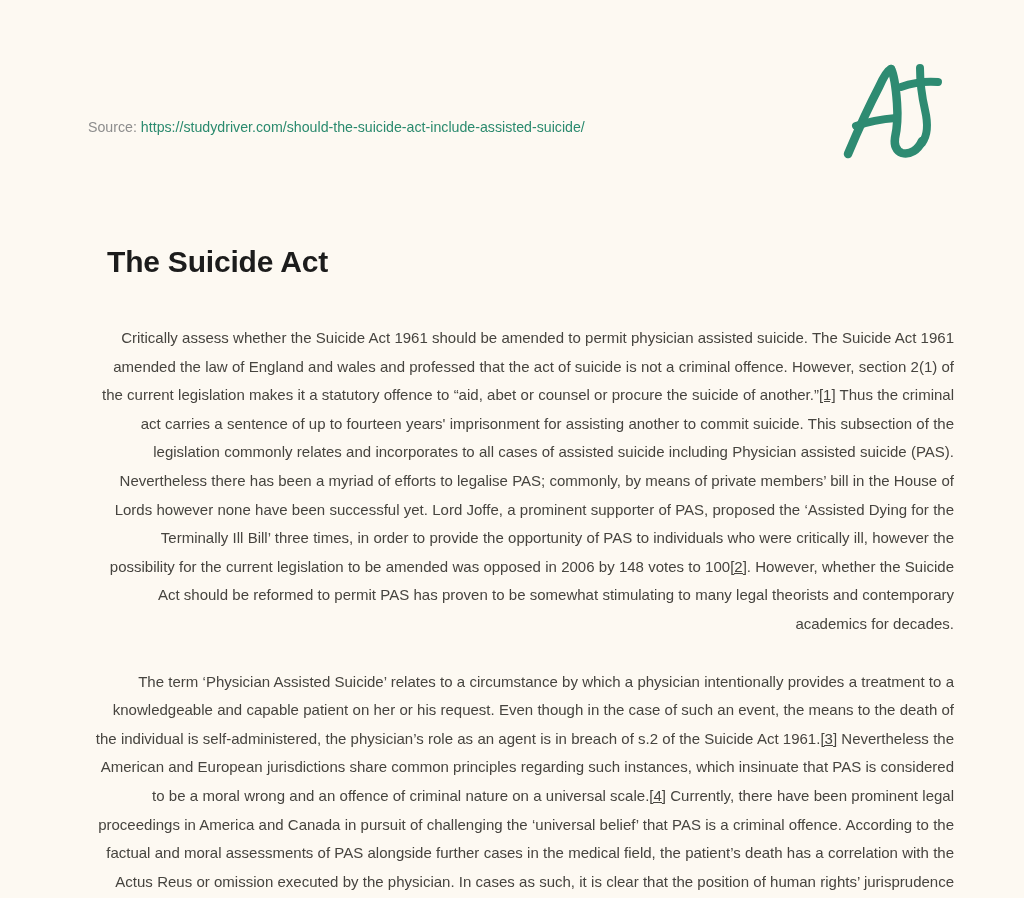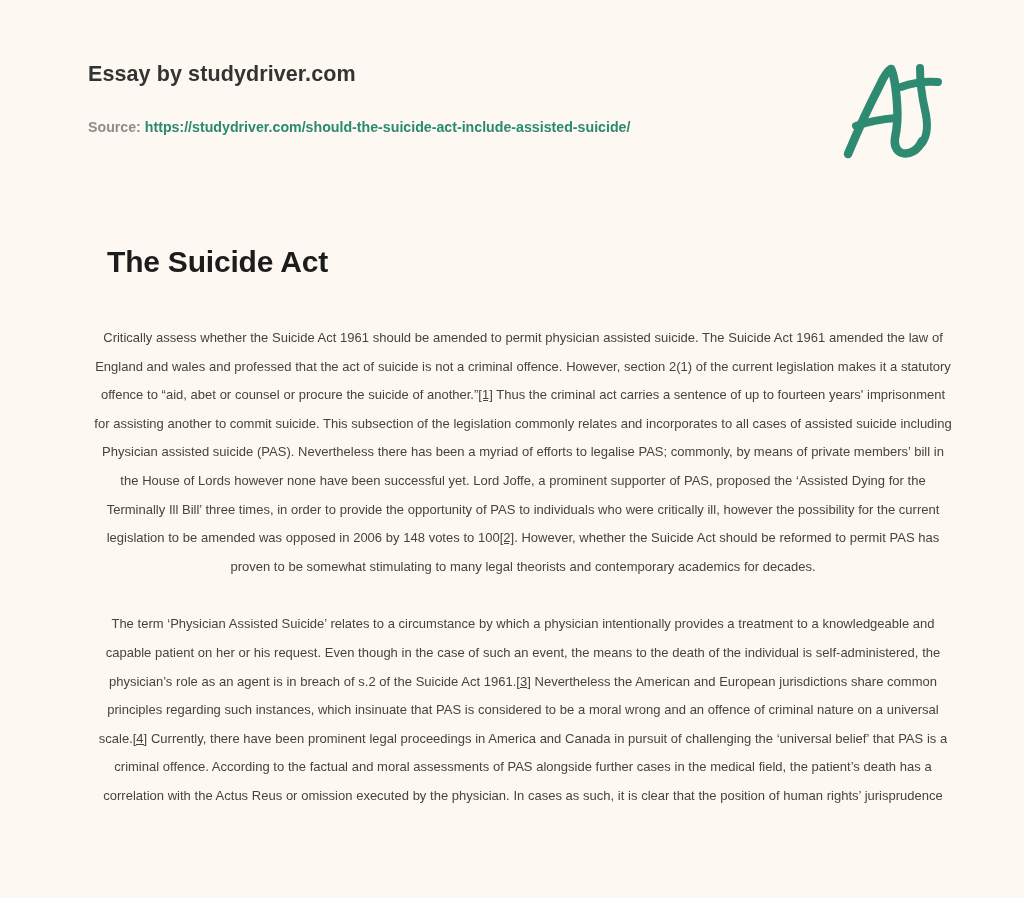--- a/index.html
+++ b/index.html
@@ -44,21 +44,20 @@
   }
 
   .source-line {
     margin: 0;
     position: absolute;
     left: 0;
     top: 56px;
     font-size: 14.2px;
     line-height: 1.4;
     white-space: nowrap;
-    font-weight: bold;
   }
   .source-label {
     color: #8d8d8d;
   }
   .source-url {
     color: #2a8a6e;
     text-decoration: none;
   }
 
   
@@ -87,43 +86,42 @@
     margin: 0 0 44px 15px;
     font-size: 30px;
     font-weight: bold;
     color: #1c1c1c;
     letter-spacing: -0.2px;
     line-height: 1.2;
   }
 
   .essay-paragraph {
     margin: 0 0 29px 0;
-    font-size: 13px;
+    font-size: 15px;
     line-height: 28.6px;
     color: #46443f;
-    text-align: center;
+    text-align: right;
     word-spacing: 0.1px;
   }
   .essay-paragraph:last-child {
     margin-bottom: 0;
   }
 
   .footnote-ref {
     text-decoration: underline;
     color: #46443f;
     cursor: pointer;
   }
 </style>
 </head>
 <body>
 
 <div class="page">
 
   <div class="doc-header">
-    <p class="byline">Essay by studydriver.com</p>
     <p class="source-line">
       <span class="source-label">Source:</span>
       <a class="source-url" href="#">https://studydriver.com/should-the-suicide-act-include-assisted-suicide/</a>
     </p>
   </div>
 
   <div class="brand-logo">
     <svg viewBox="0 0 118 110" xmlns="http://www.w3.org/2000/svg">
       <g fill="none" stroke="#2e8b72" stroke-linecap="round" stroke-linejoin="round">
 

